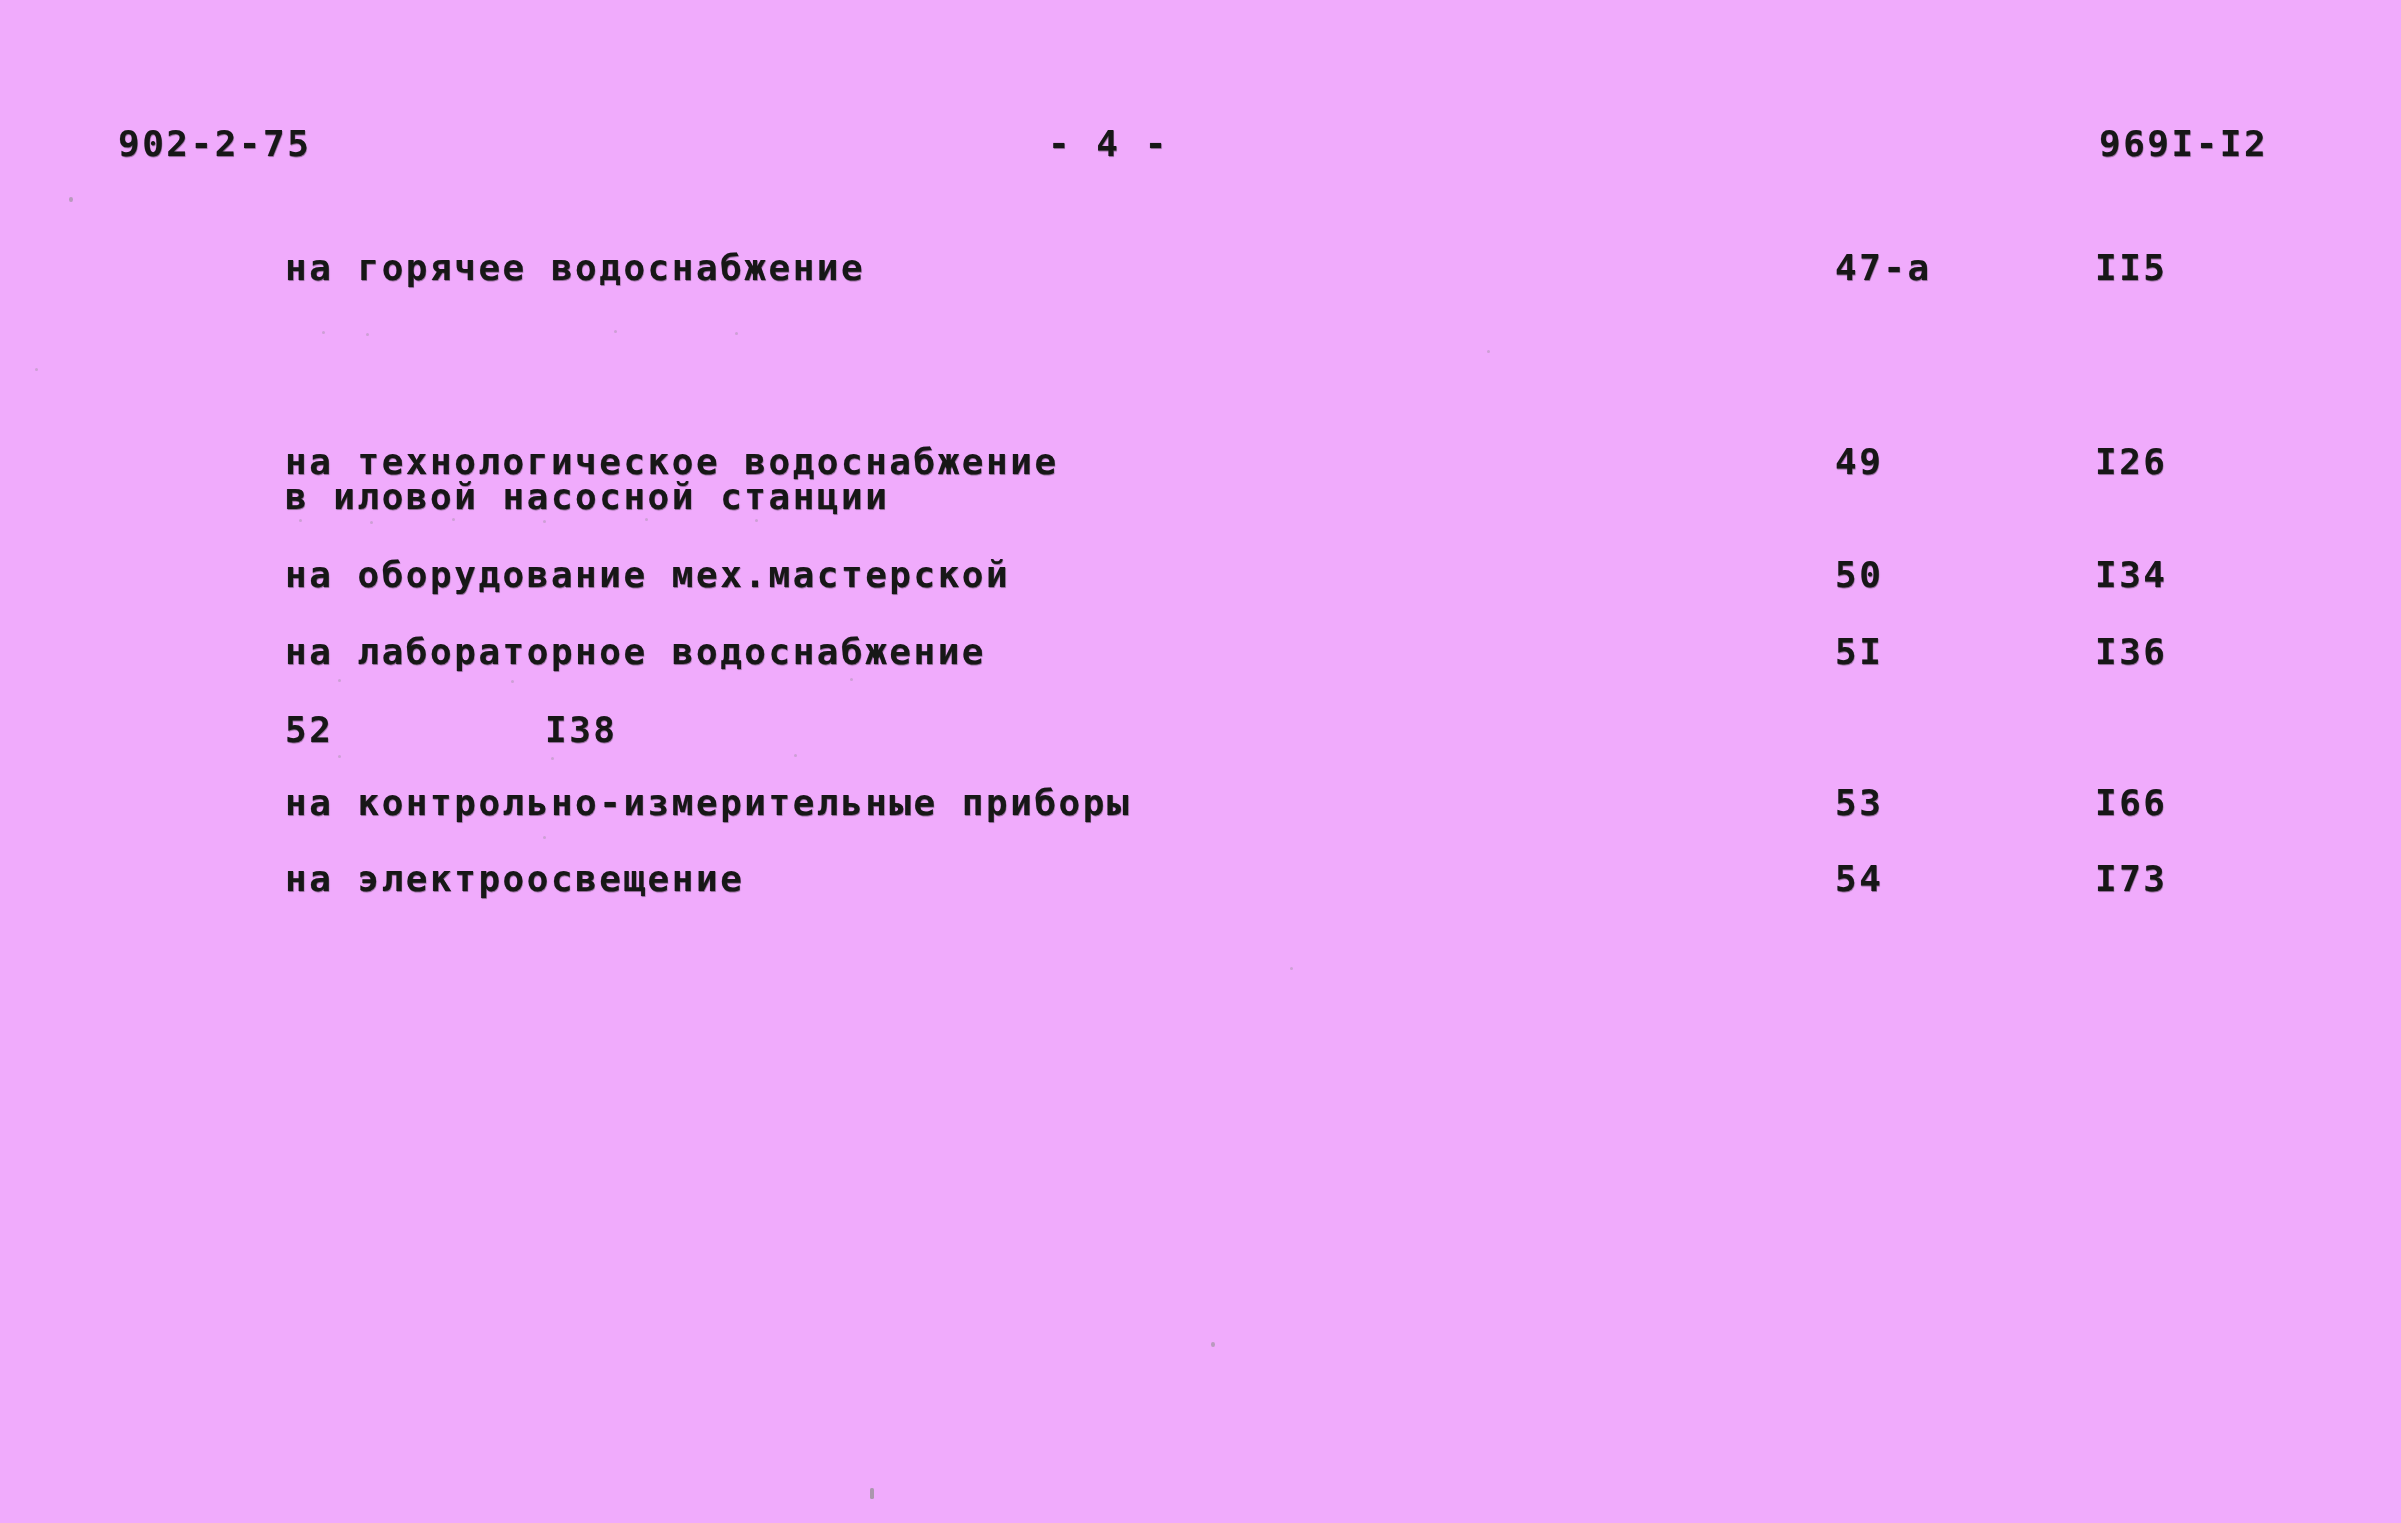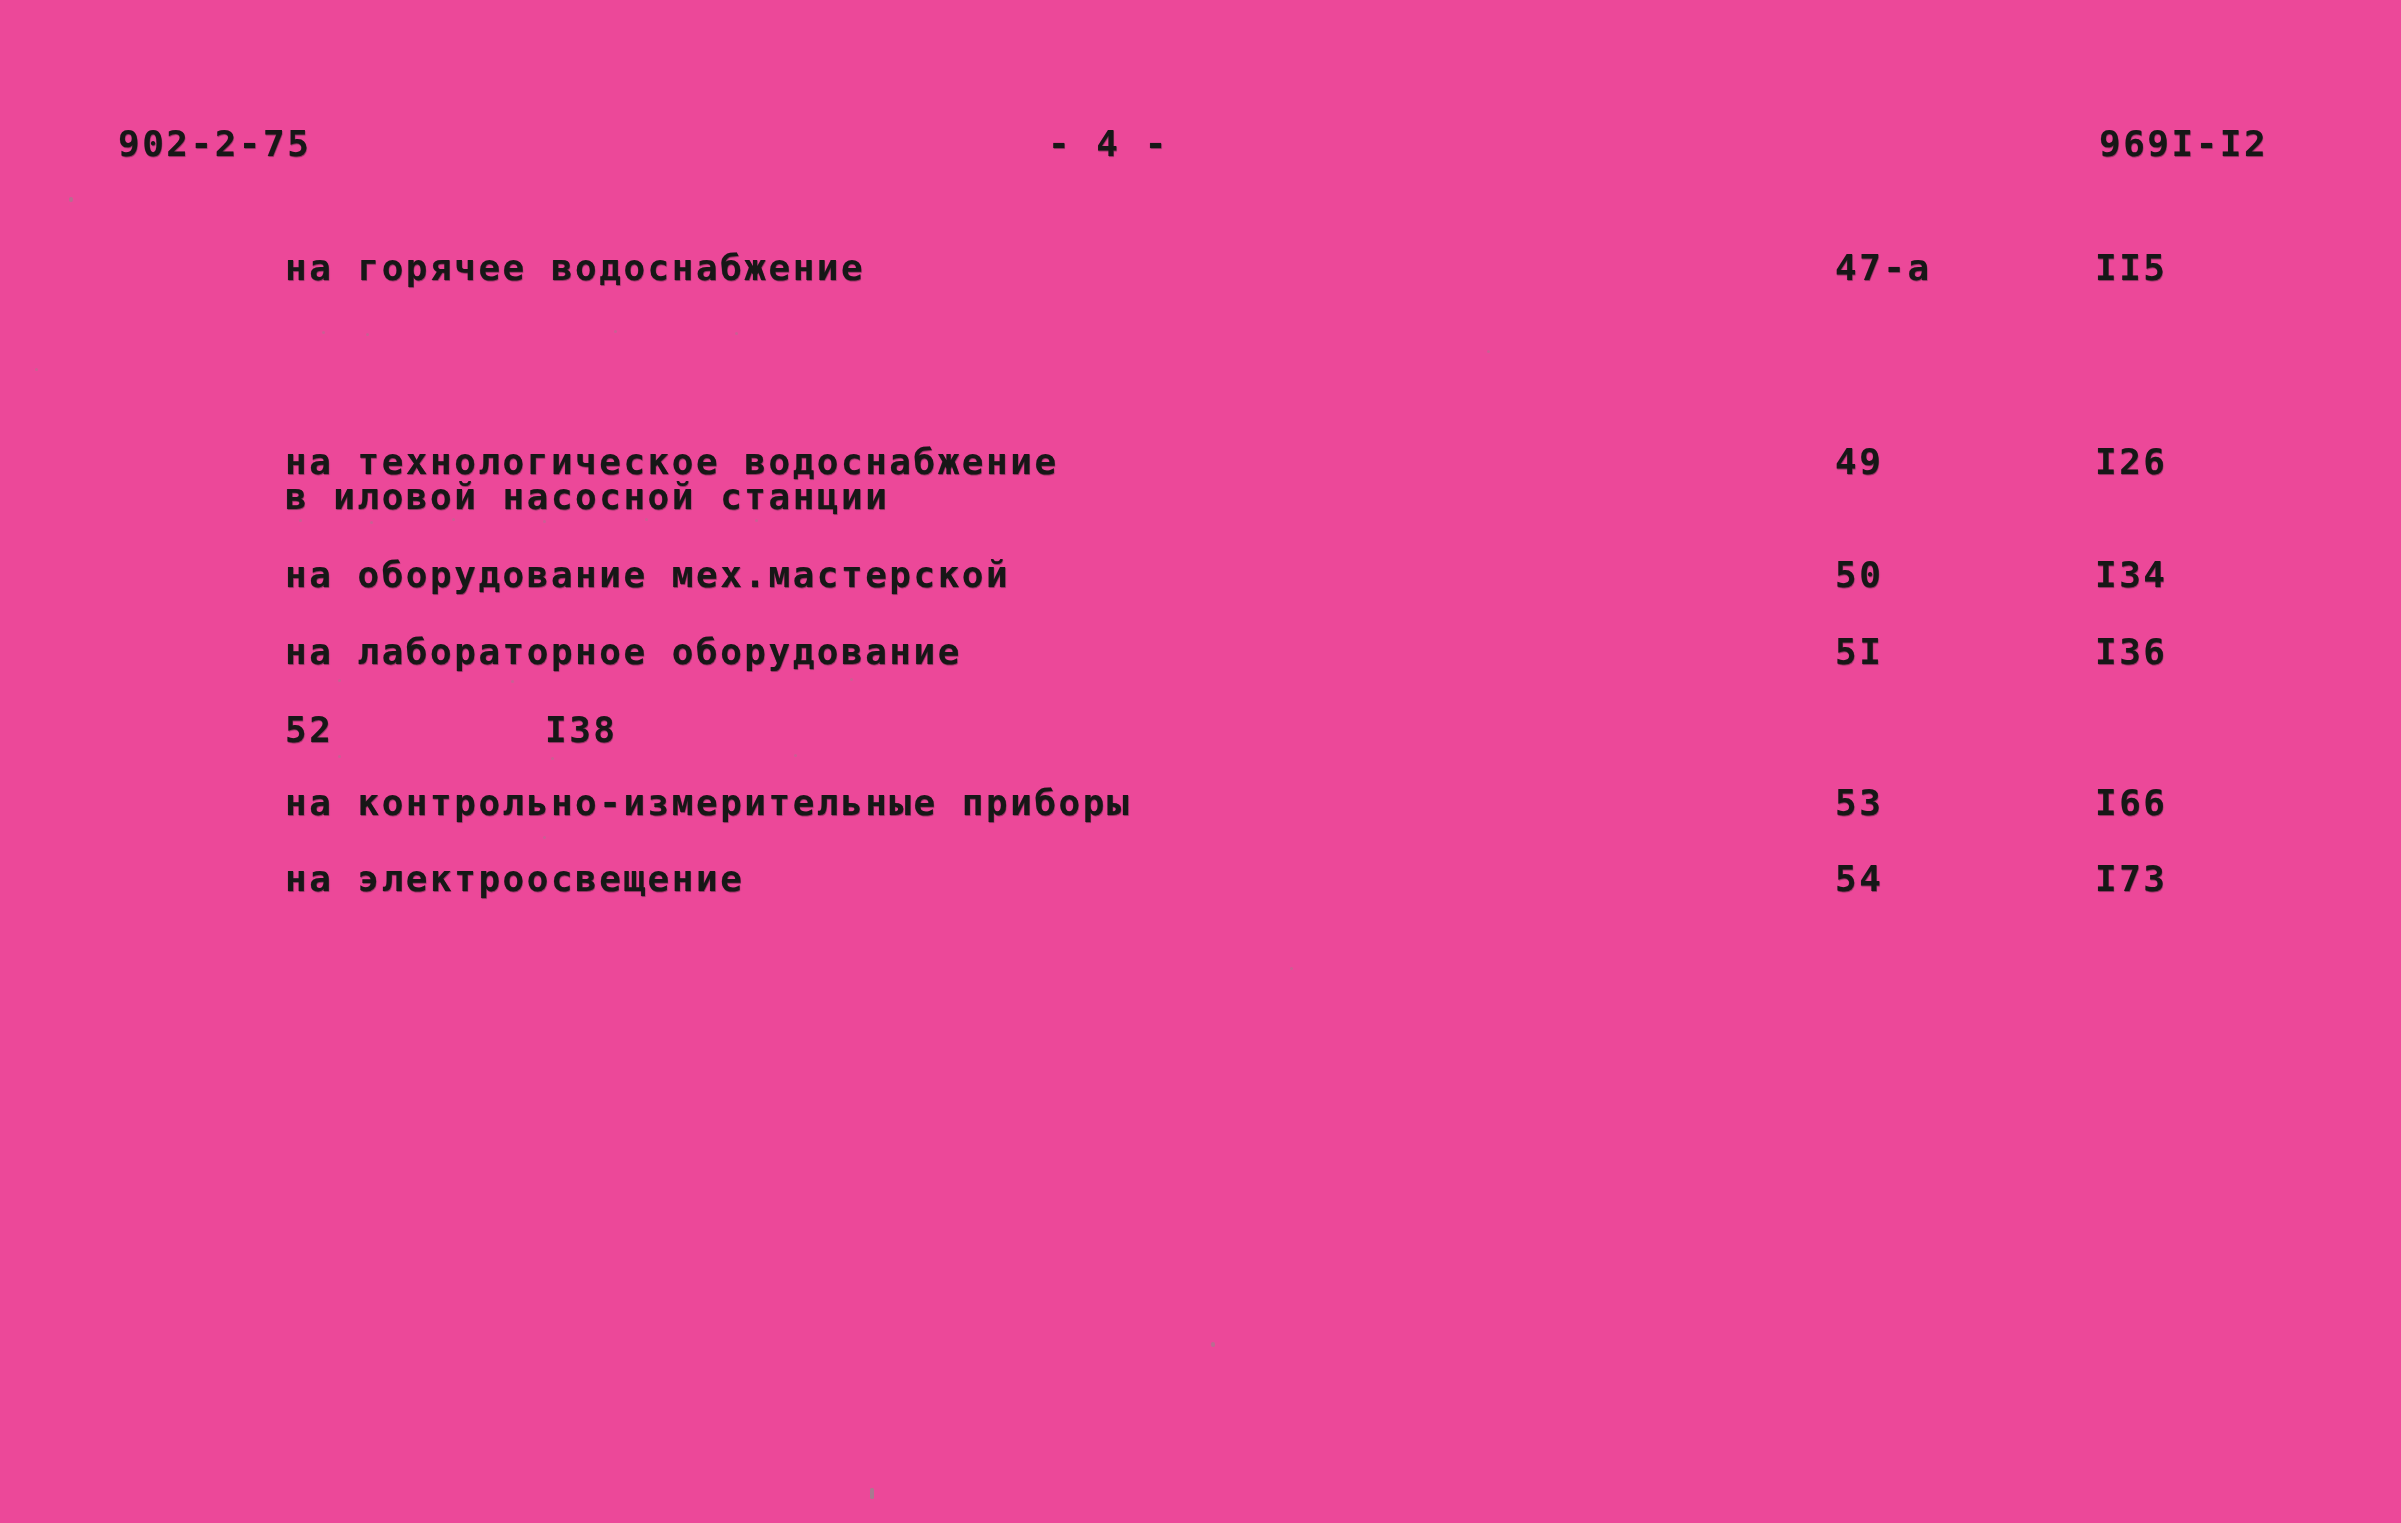--- a/index.html
+++ b/index.html
@@ -5,21 +5,21 @@
 <style>
   html, body { margin: 0; padding: 0; }
   body {
     width: 2401px; height: 1524px;
     background: #efefed;
     font-family: "DejaVu Sans Mono", "Liberation Mono", monospace;
   }
   .page {
     position: relative;
     width: 2401px; height: 1524px;
-    background: #ec4899;
+    background: #f0abfc;
     overflow: hidden;
     color: #171717;
   }
   .type {
     font-weight: bold;
     font-size: 36px;
     line-height: 35px;
     letter-spacing: 2.5px;
     white-space: nowrap;
     color: #171717;
@@ -80,21 +80,21 @@
   <div class="toc-row" style="top:557px">
     <div class="toc-title">
       <div class="type">на оборудование мех.мастерской</div>
     </div>
     <div class="type toc-sec">50</div>
     <div class="type toc-page">I34</div>
   </div>
 
   <div class="toc-row" style="top:634px">
     <div class="toc-title">
-      <div class="type">на лабораторное оборудование</div>
+      <div class="type">на лабораторное водоснабжение</div>
     </div>
     <div class="type toc-sec">5I</div>
     <div class="type toc-page">I36</div>
   </div>
 
   <div class="toc-row" style="top:712px">
     <div class="type toc-sec">52</div>
     <div class="type toc-page">I38</div>
   </div>
 

